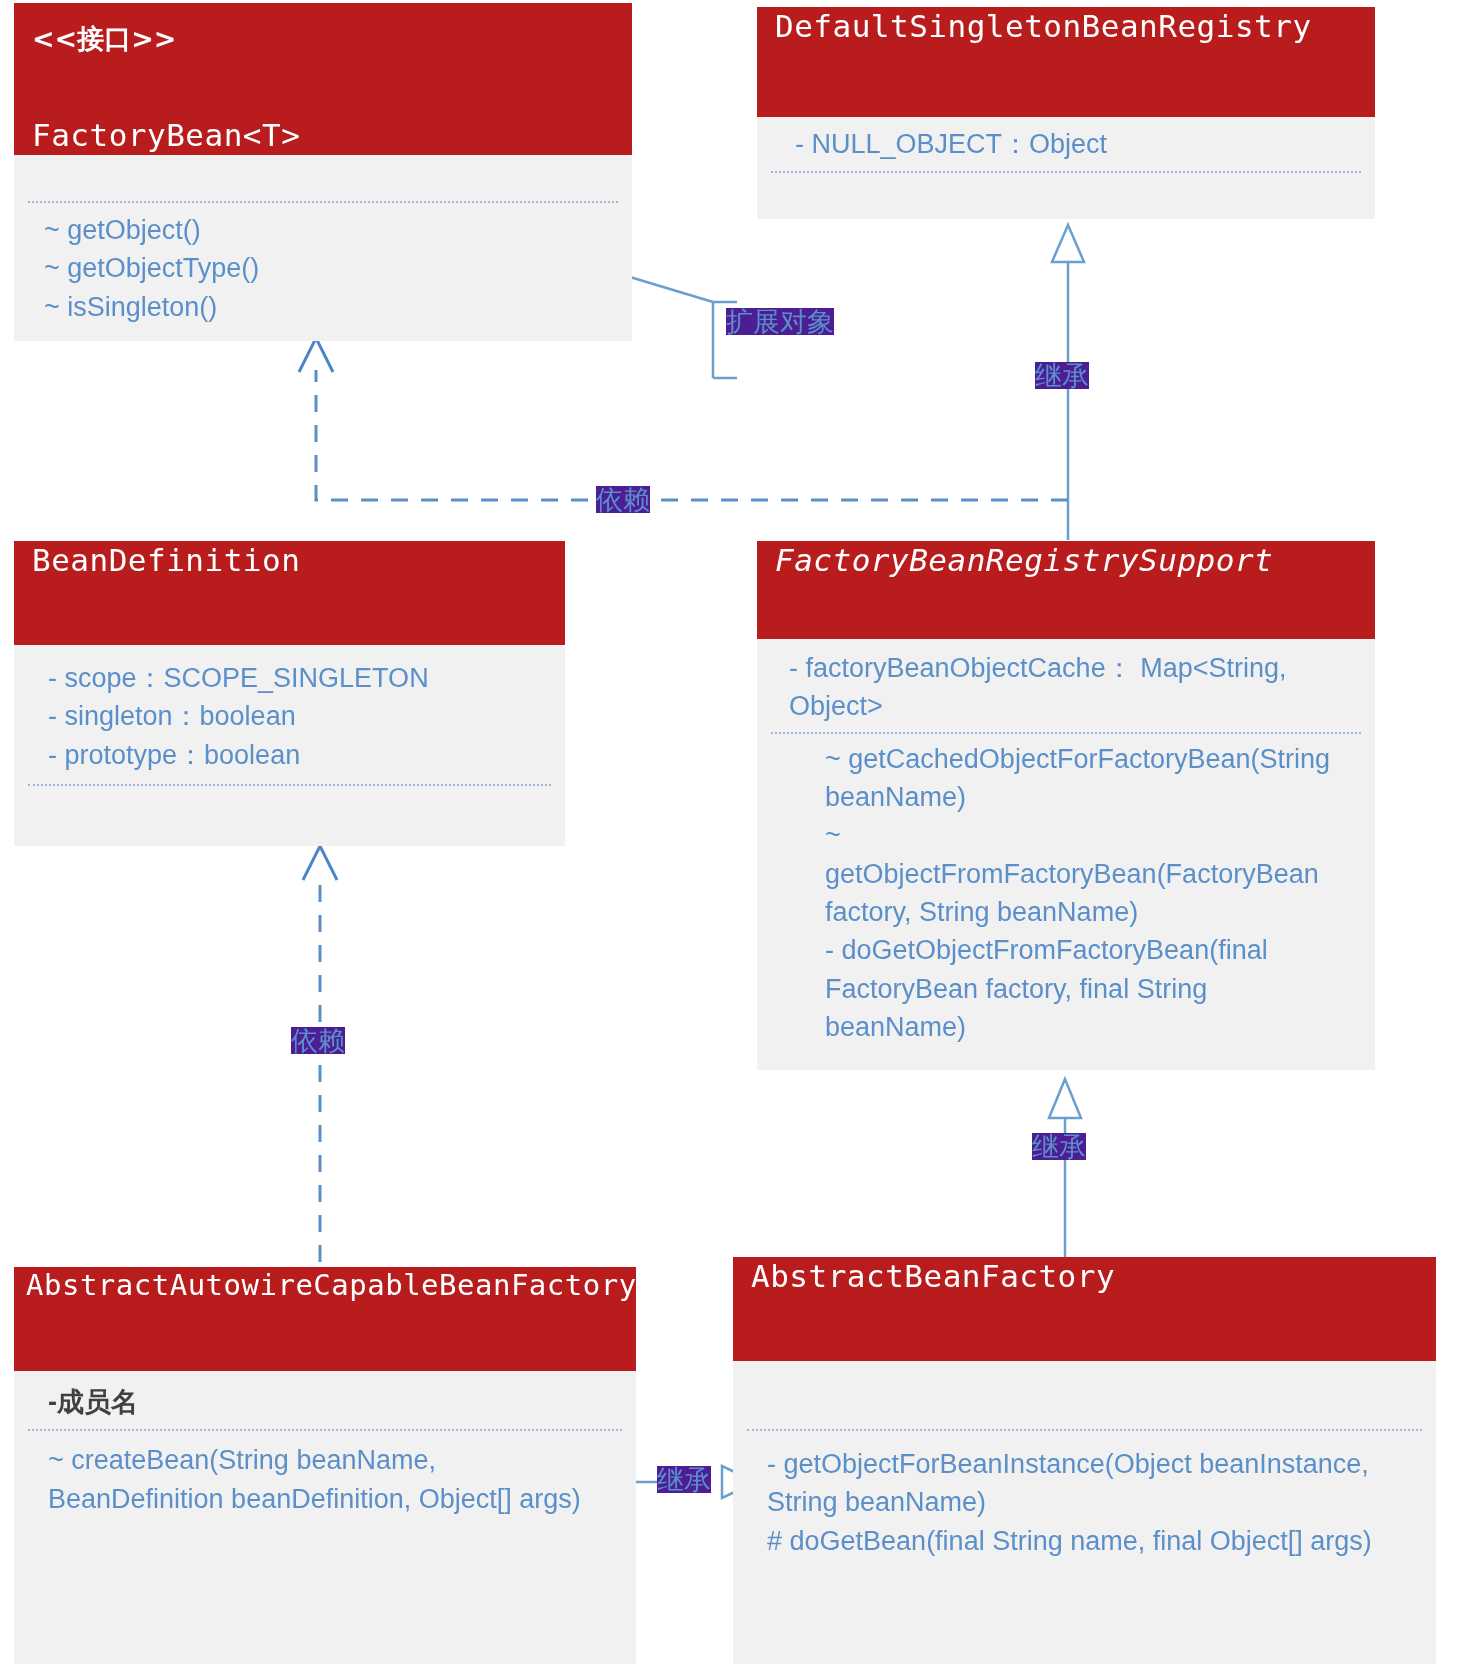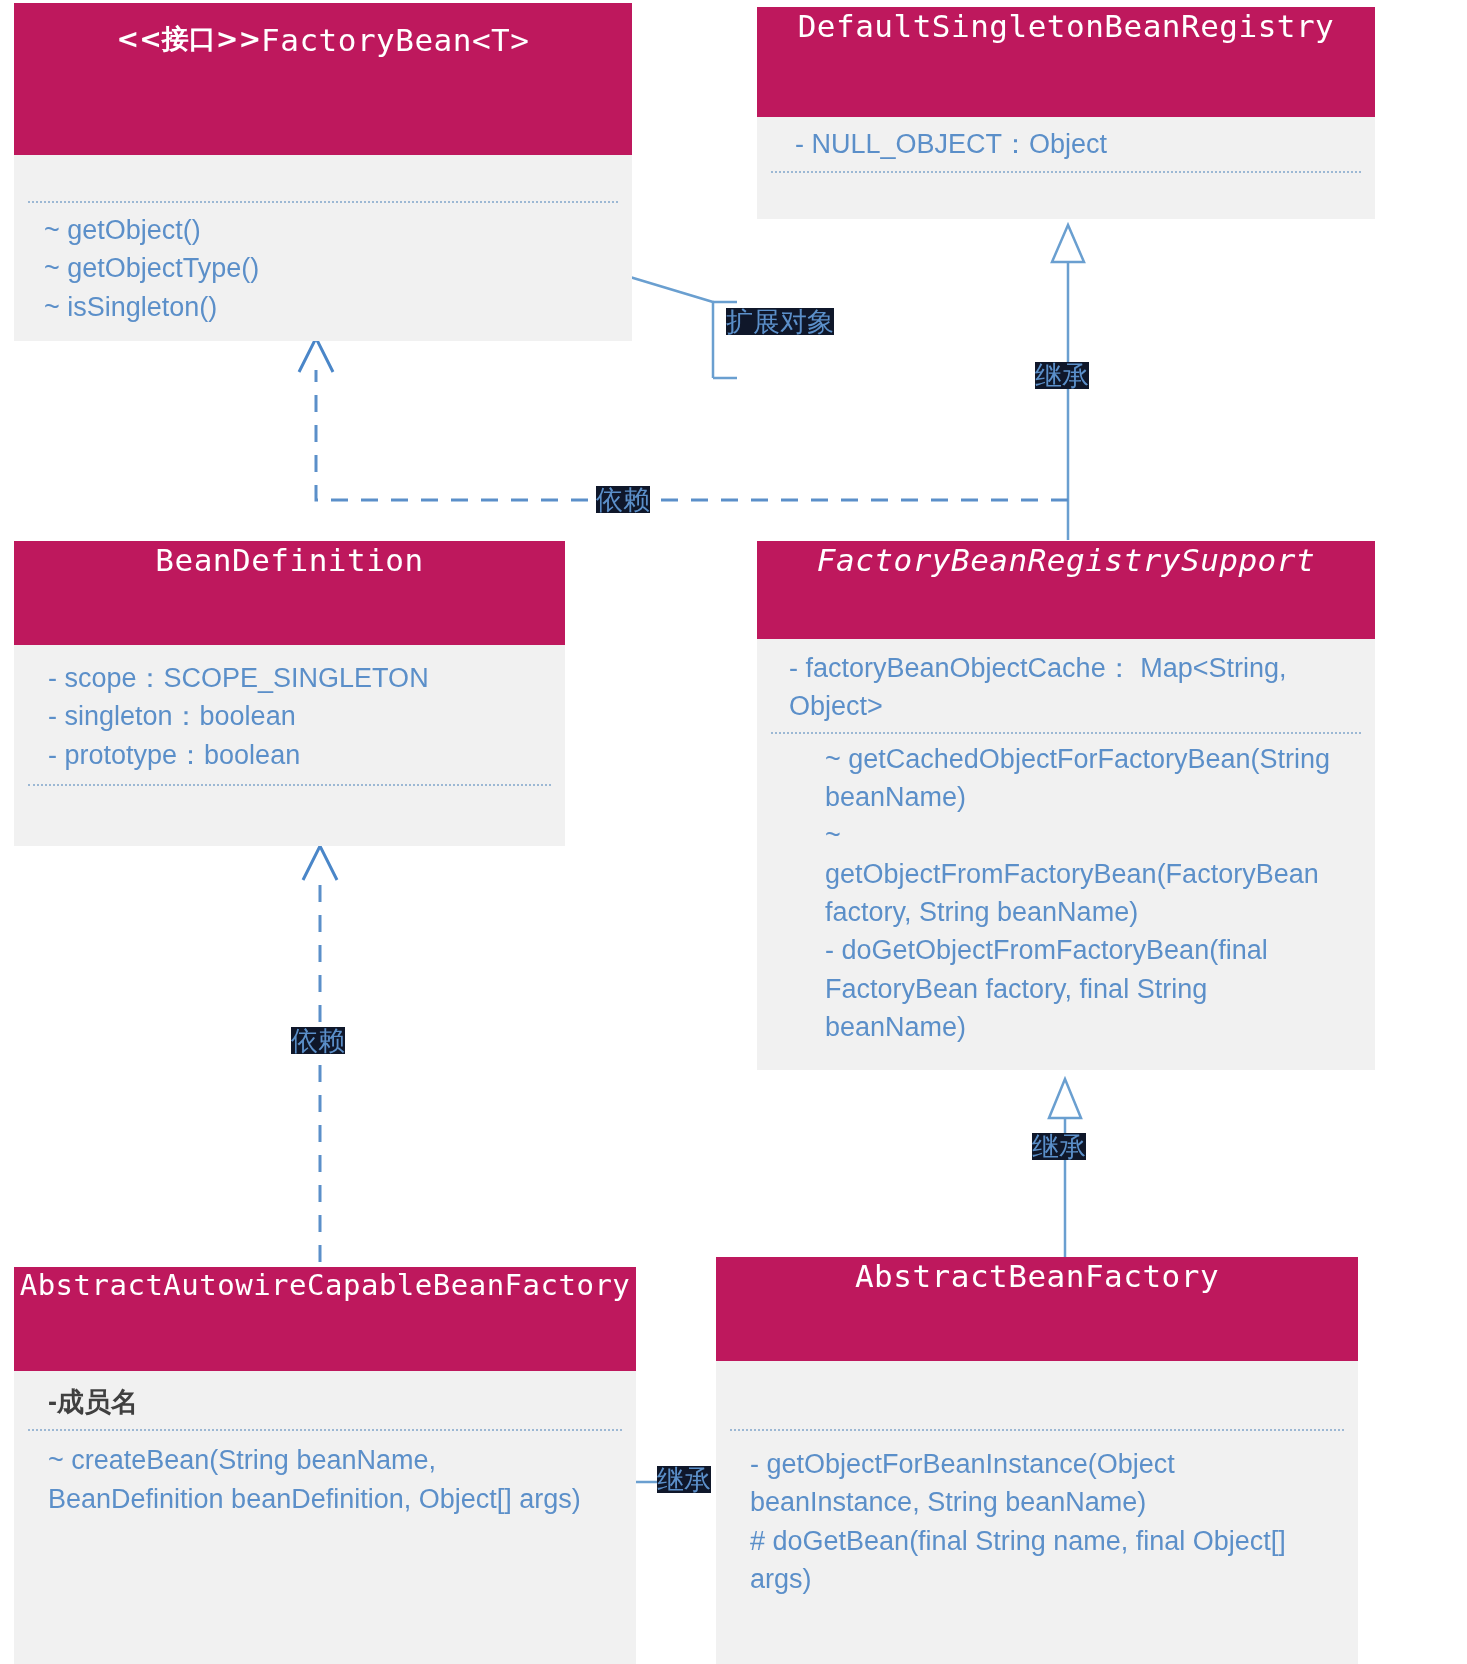--- a/index.html
+++ b/index.html
@@ -15,25 +15,26 @@
     font-family: "Liberation Sans", sans-serif;
   }
 
   
   .uml-box {
     position: absolute;
     box-sizing: border-box;
     background: #f1f1f1;
   }
   .uml-header {
-    background: #be185d;
+    background: #b91c1c;
     color: #ffffff;
     box-sizing: border-box;
     display: flex;
-    justify-content: center;
+    flex-direction: column;
+    justify-content: space-between;
   }
   .uml-title {
     font-family: "DejaVu Sans Mono", "Liberation Mono", monospace;
     font-size: 31px;
     color: #ffffff;
     letter-spacing: 0.5px;
     line-height: 1.25;
     white-space: nowrap;
   }
   .uml-title.italic { font-style: italic; }
@@ -61,21 +62,21 @@
   }
   .muted { color: #404040; font-weight: bold; }
 
   
   .conn-label {
     position: absolute;
     color: #5b8fc9;
     font-family: "DejaVu Sans", sans-serif;
     font-size: 27px;
     white-space: nowrap;
-    background: #0f172a;
+    background: #4c1d95;
     line-height: 1;
   }
   svg.edges {
     position: absolute;
     left: 0; top: 0;
     width: 1467px;
     height: 1664px;
     pointer-events: none;
   }
 </style>
@@ -183,21 +184,21 @@
   </div>
   <div class="uml-compartment muted" style="padding:12px 20px 0 34px;">
     <div class="row">-成员名</div>
   </div>
   <div class="divider" style="margin:8px 14px 0 14px;"></div>
   <div class="uml-compartment" style="padding:10px 22px 0 34px;">
     <div class="row">~ createBean(String beanName, BeanDefinition beanDefinition, Object[] args)</div>
   </div>
 </div>
 
-<div class="uml-box" style="left:716px; top:1257px; width:642px; height:407px;">
+<div class="uml-box" style="left:733px; top:1257px; width:703px; height:407px;">
   <div class="uml-header" style="height:104px; padding:0 18px;">
     <div class="uml-title">AbstractBeanFactory</div>
   </div>
   <div class="uml-compartment" style="height:68px;"></div>
   <div class="divider" style="margin:0 14px;"></div>
   <div class="uml-compartment" style="padding:14px 22px 0 34px;">
     <div class="row">- getObjectForBeanInstance(Object beanInstance, String beanName)</div>
     <div class="row"># doGetBean(final String name, final Object[] args)</div>
   </div>
 </div>

